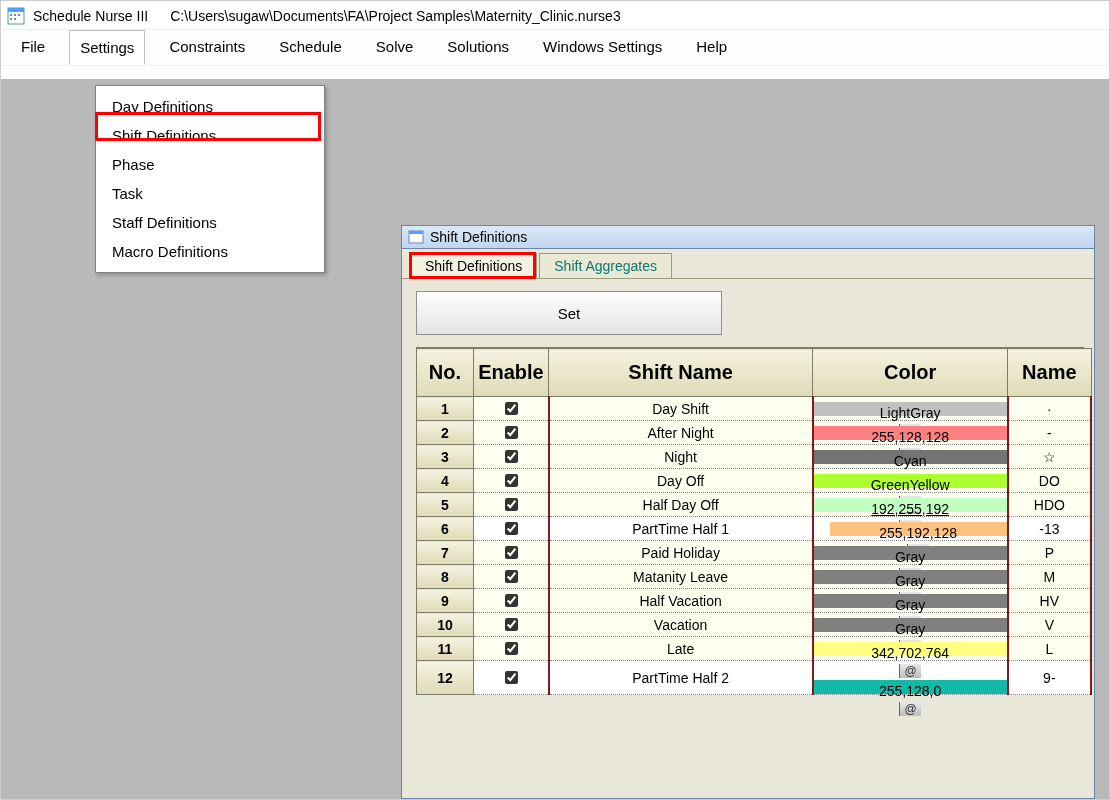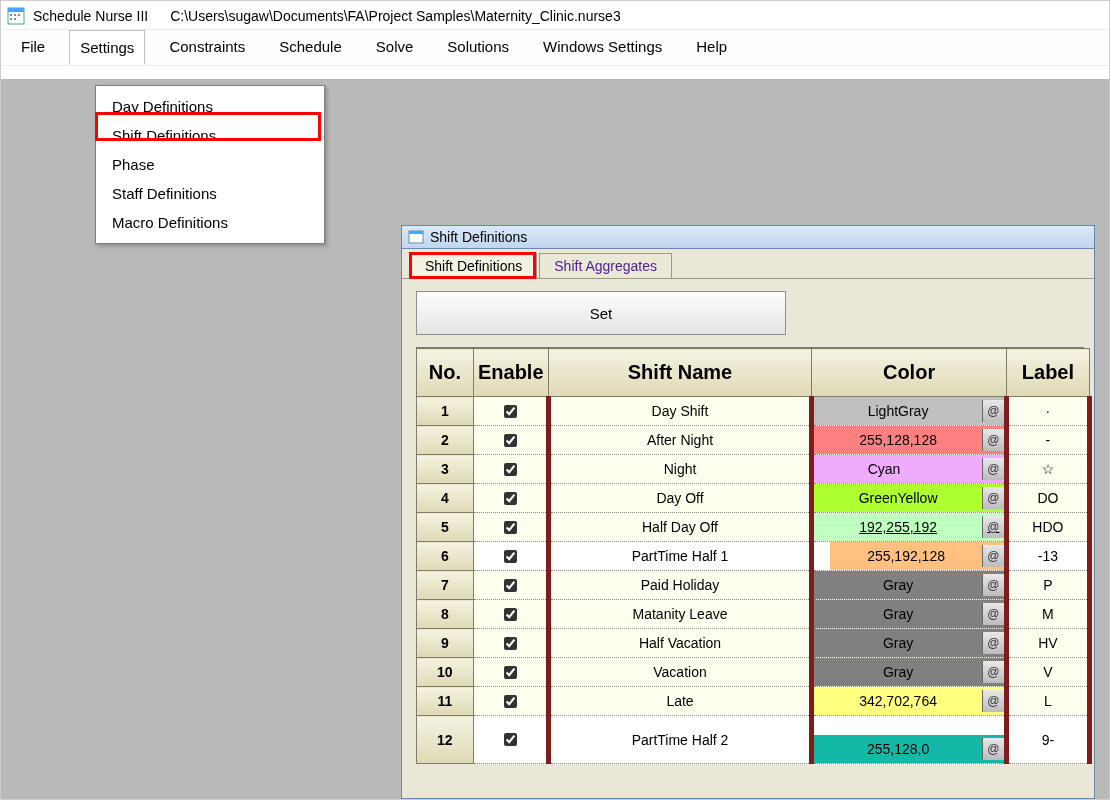--- a/index.html
+++ b/index.html
@@ -14,32 +14,32 @@
   .dropdown { position:absolute; top:84px; left:94px; width:230px; background:#fff; border:1px solid #808080; padding:6px 0; box-shadow:2px 2px 4px rgba(0,0,0,.25); z-index:20;}
   .dropdown .dd-item { padding:6px 16px; font-size:15px; cursor:default;}
   .dd-highlight { position:absolute; border:3px solid #ff0000; pointer-events:none; z-index:30;}
   .panel { position:absolute; top:224px; left:400px; width:694px; bottom:0; background:#e9e8d8;
            border:1px solid #6a87b0; }
   .panel-title { background:linear-gradient(#dbe8f8,#c1d6ef); border-bottom:1px solid #6a87b0;
                  padding:3px 6px; display:flex; align-items:center; gap:6px; font-size:14px;}
   .mini-icon { width:16px; height:16px; display:inline-block;}
   .tabs { display:flex; padding:4px 8px 0 8px; background:#e9e8d8;}
   .tab { border:1px solid #9b9b7f; border-bottom:none; background:#f3f2e2; padding:4px 14px; margin-right:2px; font-size:14px;}
-  .tab.inactive { background:#eae9d6; color:#4c1d95;}
+  .tab.inactive { background:#eae9d6; color:#0f766e;}
   .tab-hl { position:absolute; border:3px solid #ff0000; z-index:10; pointer-events:none;}
   .panel-body { padding:12px 10px 6px 14px; border-top:1px solid #9b9b7f; background:#e9e8d8;}
-  .set-btn { width:370px; height:44px; background:linear-gradient(#fdfdfd,#e4e4e4);
+  .set-btn { width:306px; height:44px; background:linear-gradient(#fdfdfd,#e4e4e4);
              border:1px solid #8f8f8f; font-size:15px; cursor:default; display:flex; align-items:center; justify-content:center;}
   .grid { margin-top:12px; border-top:1px solid #7d7d68; width:100%; }
   table { border-collapse:collapse; width:676px; table-layout:fixed;}
   th { background:linear-gradient(#f5f3e1,#ded9b5); border:1px solid #7d7d68; font-weight:bold; font-size:20px; padding:12px 4px;}
-  td { border-bottom:1px dotted #888; border-right:5px solid #7f1d1d; text-align:center; font-size:14px; padding:2px 4px;}
+  td { border-bottom:1px dotted #888; border-right:2px solid #7f1d1d; text-align:center; font-size:14px; padding:2px 4px;}
   .rowhead { background:linear-gradient(#f5f3e1,#ded9b5); border:1px solid #7d7d68; font-weight:bold;}
   .swatch-cell { padding:0; }
-  .swatch { display:flex; align-items:center; position:relative; height:28px;}
+  .swatch { display:flex; align-items:center; position:relative; height:14px;flex-direction:column;}
   .swatch-name { flex:1; text-align:center; line-height:22px;}
   .swatch-btn { width:22px; height:22px; background:linear-gradient(#e8e8e8,#bcbcbc);
                border-left:1px solid #666; display:flex; align-items:center; justify-content:center; color:#333; font-size:12px;}
   tbody tr { background:#fffff0;}
   tbody tr:nth-child(6), tbody tr:nth-child(12){ background:#fff;}
   .chk { accent-color:#333; }
 </style>
 </head>
 <body>
 
@@ -70,20 +70,21 @@
     <div class="menu-item">Windows Settings</div>
     <div class="menu-item">Help</div>
   </div>
 
 <div class="workspace"></div>
 
 <div class="dropdown" id="dropdown">
     <div class="dd-item">Day Definitions</div>
     <div class="dd-item">Shift Definitions</div>
     <div class="dd-item">Phase</div>
+    <div class="dd-item">Task</div>
     <div class="dd-item">Staff Definitions</div>
     <div class="dd-item">Macro Definitions</div>
   </div>
 <div class="dd-highlight" id="dd-hl" style="left: 94px; top: 111px; width: 226px; height: 29px;"></div>
 
 <div class="panel">
   <div class="panel-title">
     <span class="mini-icon">
       <svg viewBox="0 0 16 16">
           <rect x="1" y="2" width="14" height="12" fill="#fff" stroke="#6a87b0"></rect>
@@ -100,21 +101,21 @@
   <div class="panel-body">
     <div class="set-btn">Set</div>
     <div class="grid">
       <table>
         <thead>
             <tr id="headrow">
               <th style="width: 56px;">No.</th>
               <th style="width: 74px; margin-left: 45px;">Enable</th>
               <th style="width: 260px;">Shift Name</th>
               <th style="width: 192px;">Color</th>
-              <th style="width: 82px;">Label</th>
+              <th style="width: 82px;">Name</th>
             </tr>
           </thead>
         <tbody id="tbody">
             <tr>
               <td class="rowhead">1</td>
               <td><input type="checkbox" class="chk" checked="" style=""></td>
               <td>Day Shift</td>
               <td class="swatch-cell">
                 <div class="swatch" style="background: rgb(192, 192, 192);">
                   <span class="swatch-name">LightGray</span>
@@ -133,21 +134,21 @@
                   <span class="swatch-btn">@</span>
                 </div>
               </td>
               <td>-</td>
             </tr>
             <tr>
               <td class="rowhead">3</td>
               <td><input type="checkbox" class="chk" checked="" style=""></td>
               <td>Night</td>
               <td class="swatch-cell">
-                <div class="swatch" style="background: #f0abfc; gap: 28px;">
+                <div class="swatch" style="background: #737373; gap: 28px;">
                   <span class="swatch-name">Cyan</span>
                   <span class="swatch-btn">@</span>
                 </div>
               </td>
               <td>☆</td>
             </tr>
             <tr>
               <td class="rowhead">4</td>
               <td><input type="checkbox" class="chk" checked="" style=""></td>
               <td>Day Off</td>

